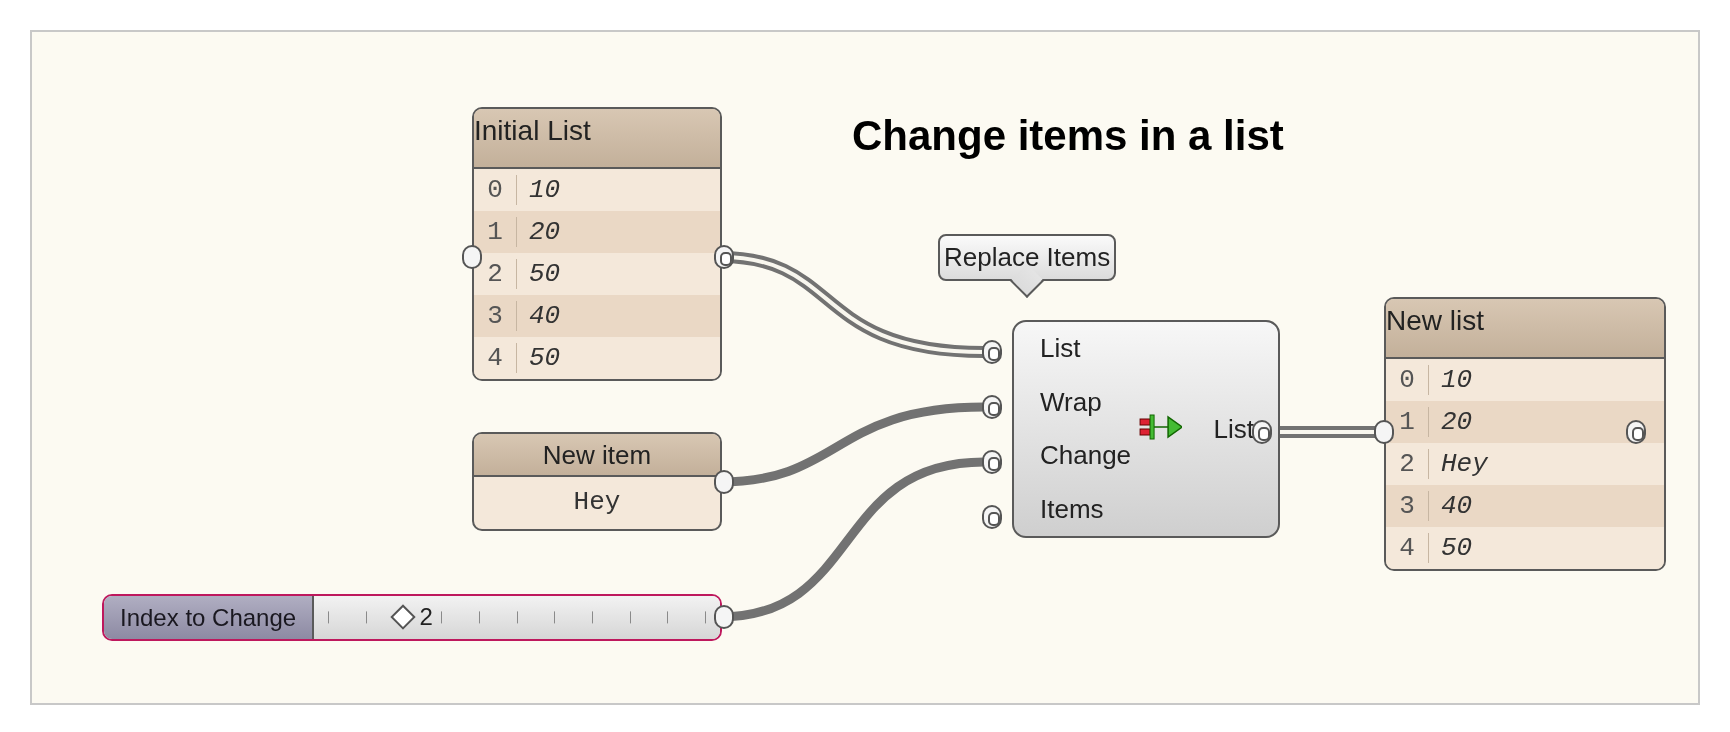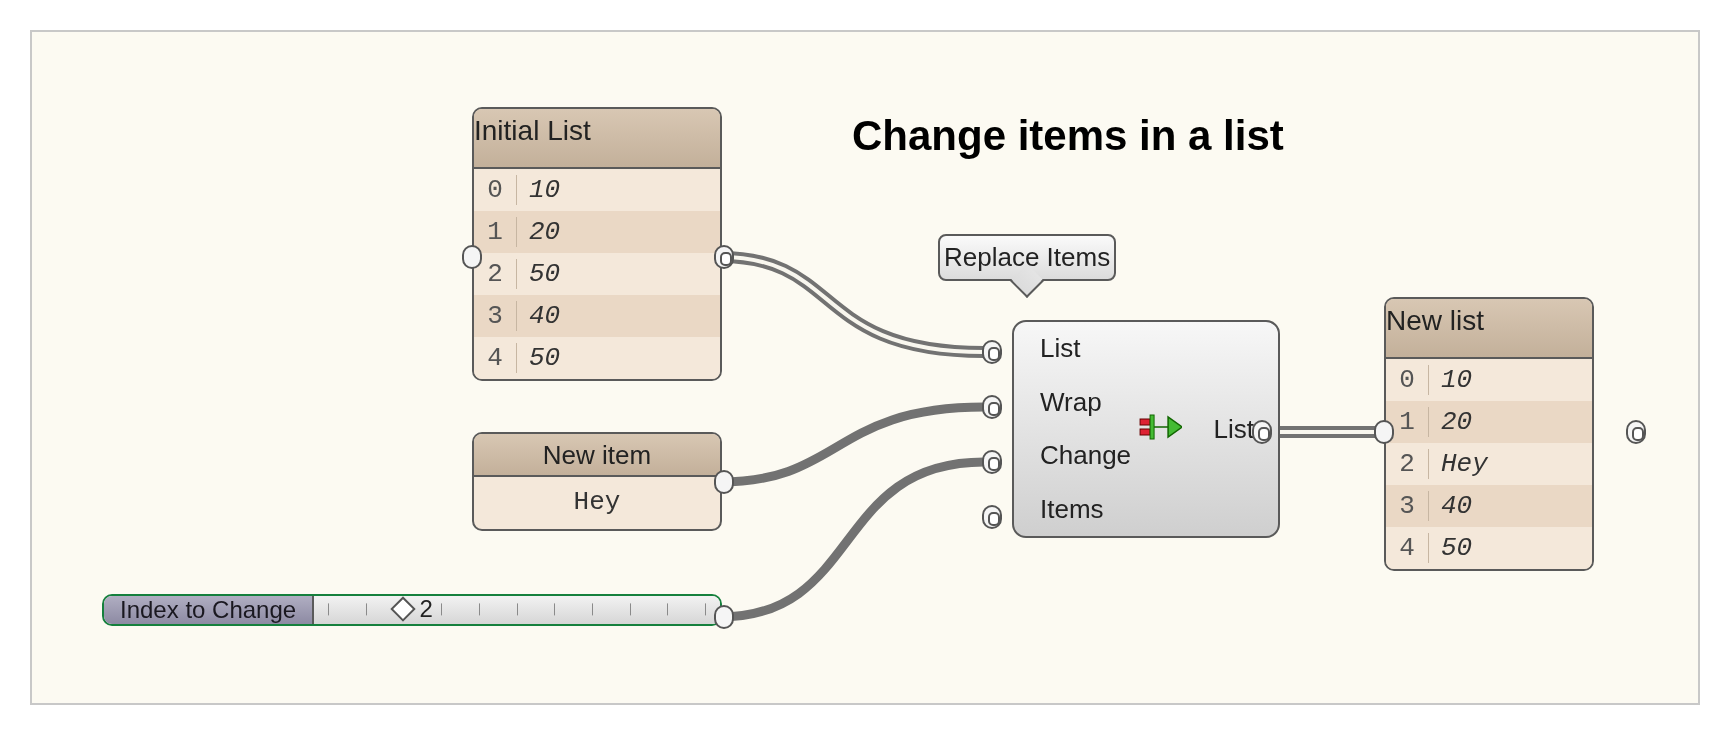--- a/index.html
+++ b/index.html
@@ -91,22 +91,22 @@
     font-size: 26px;
     text-align: center;
     padding: 10px 0 12px 0;
     color: #333;
   }
 
   
   .slider {
     position: absolute;
     display: flex;
-    height: 32px;
-    border: 2px solid #15803d;
+    height: 47px;
+    border: 2px solid #be185d;
     border-radius: 10px;
     overflow: hidden;
     box-sizing: border-box;
   }
   .slider .lab {
     background: linear-gradient(#b0aec2, #8d8aa3);
     color: #1a1820;
     font-size: 24px;
     display: flex;
     align-items: center;
@@ -327,21 +327,21 @@
     </div>
   </div>
 
   <div class="grip inset" style="left:950px; top:308px;"></div>
   <div class="grip inset" style="left:950px; top:363px;"></div>
   <div class="grip inset" style="left:950px; top:418px;"></div>
   <div class="grip inset" style="left:950px; top:473px;"></div>
 
   <div class="grip inset" style="left:1220px; top:388px;"></div>
 
-  <div class="panel" style="left:1352px; top:265px; width:210px;">
+  <div class="panel" style="left:1352px; top:265px; width:282px;">
     <div class="hdr">New list</div>
     <div class="rows">
       <div class="row">
           <span class="idx">0</span>
           <span class="val">10</span>
         </div>
       <div class="row">
           <span class="idx">1</span>
           <span class="val">20</span>
         </div>

